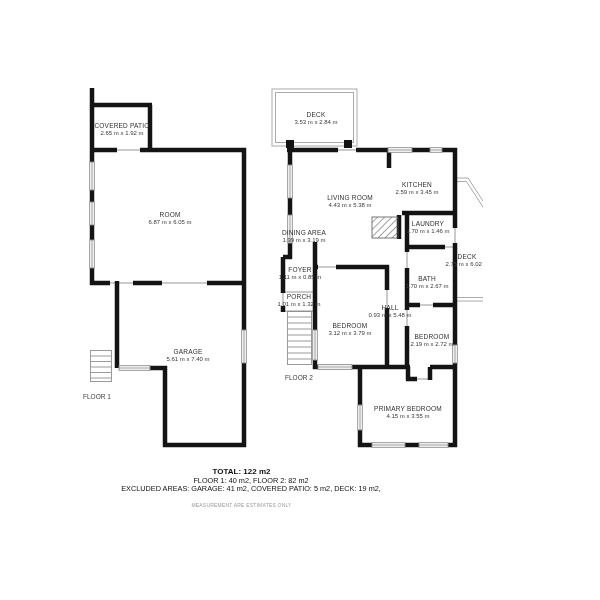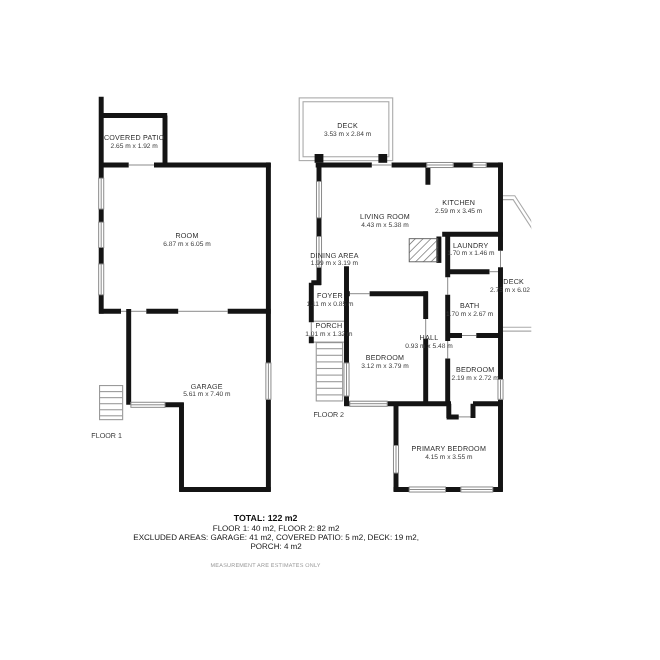--- a/index.html
+++ b/index.html
@@ -234,17 +234,16 @@
     <div class="rdims">4.15 m x 3.55 m</div>
   </div>
 
   <div class="floor-label" style="left:83px;top:393px">FLOOR 1</div>
   <div class="floor-label" style="left:285px;top:374px">FLOOR 2</div>
 
   <div class="summary">
     <div class="total">TOTAL: 122 m2</div>
     <div class="line">FLOOR 1: 40 m2, FLOOR 2: 82 m2</div>
     <div class="line">EXCLUDED AREAS: GARAGE: 41 m2, COVERED PATIO: 5 m2, DECK: 19 m2,</div>
-    <div class="line">PORCH: 4 m2</div>
     <div class="disclaimer">MEASUREMENT ARE ESTIMATES ONLY</div>
   </div>
 
 </div>
 
 </body></html>

